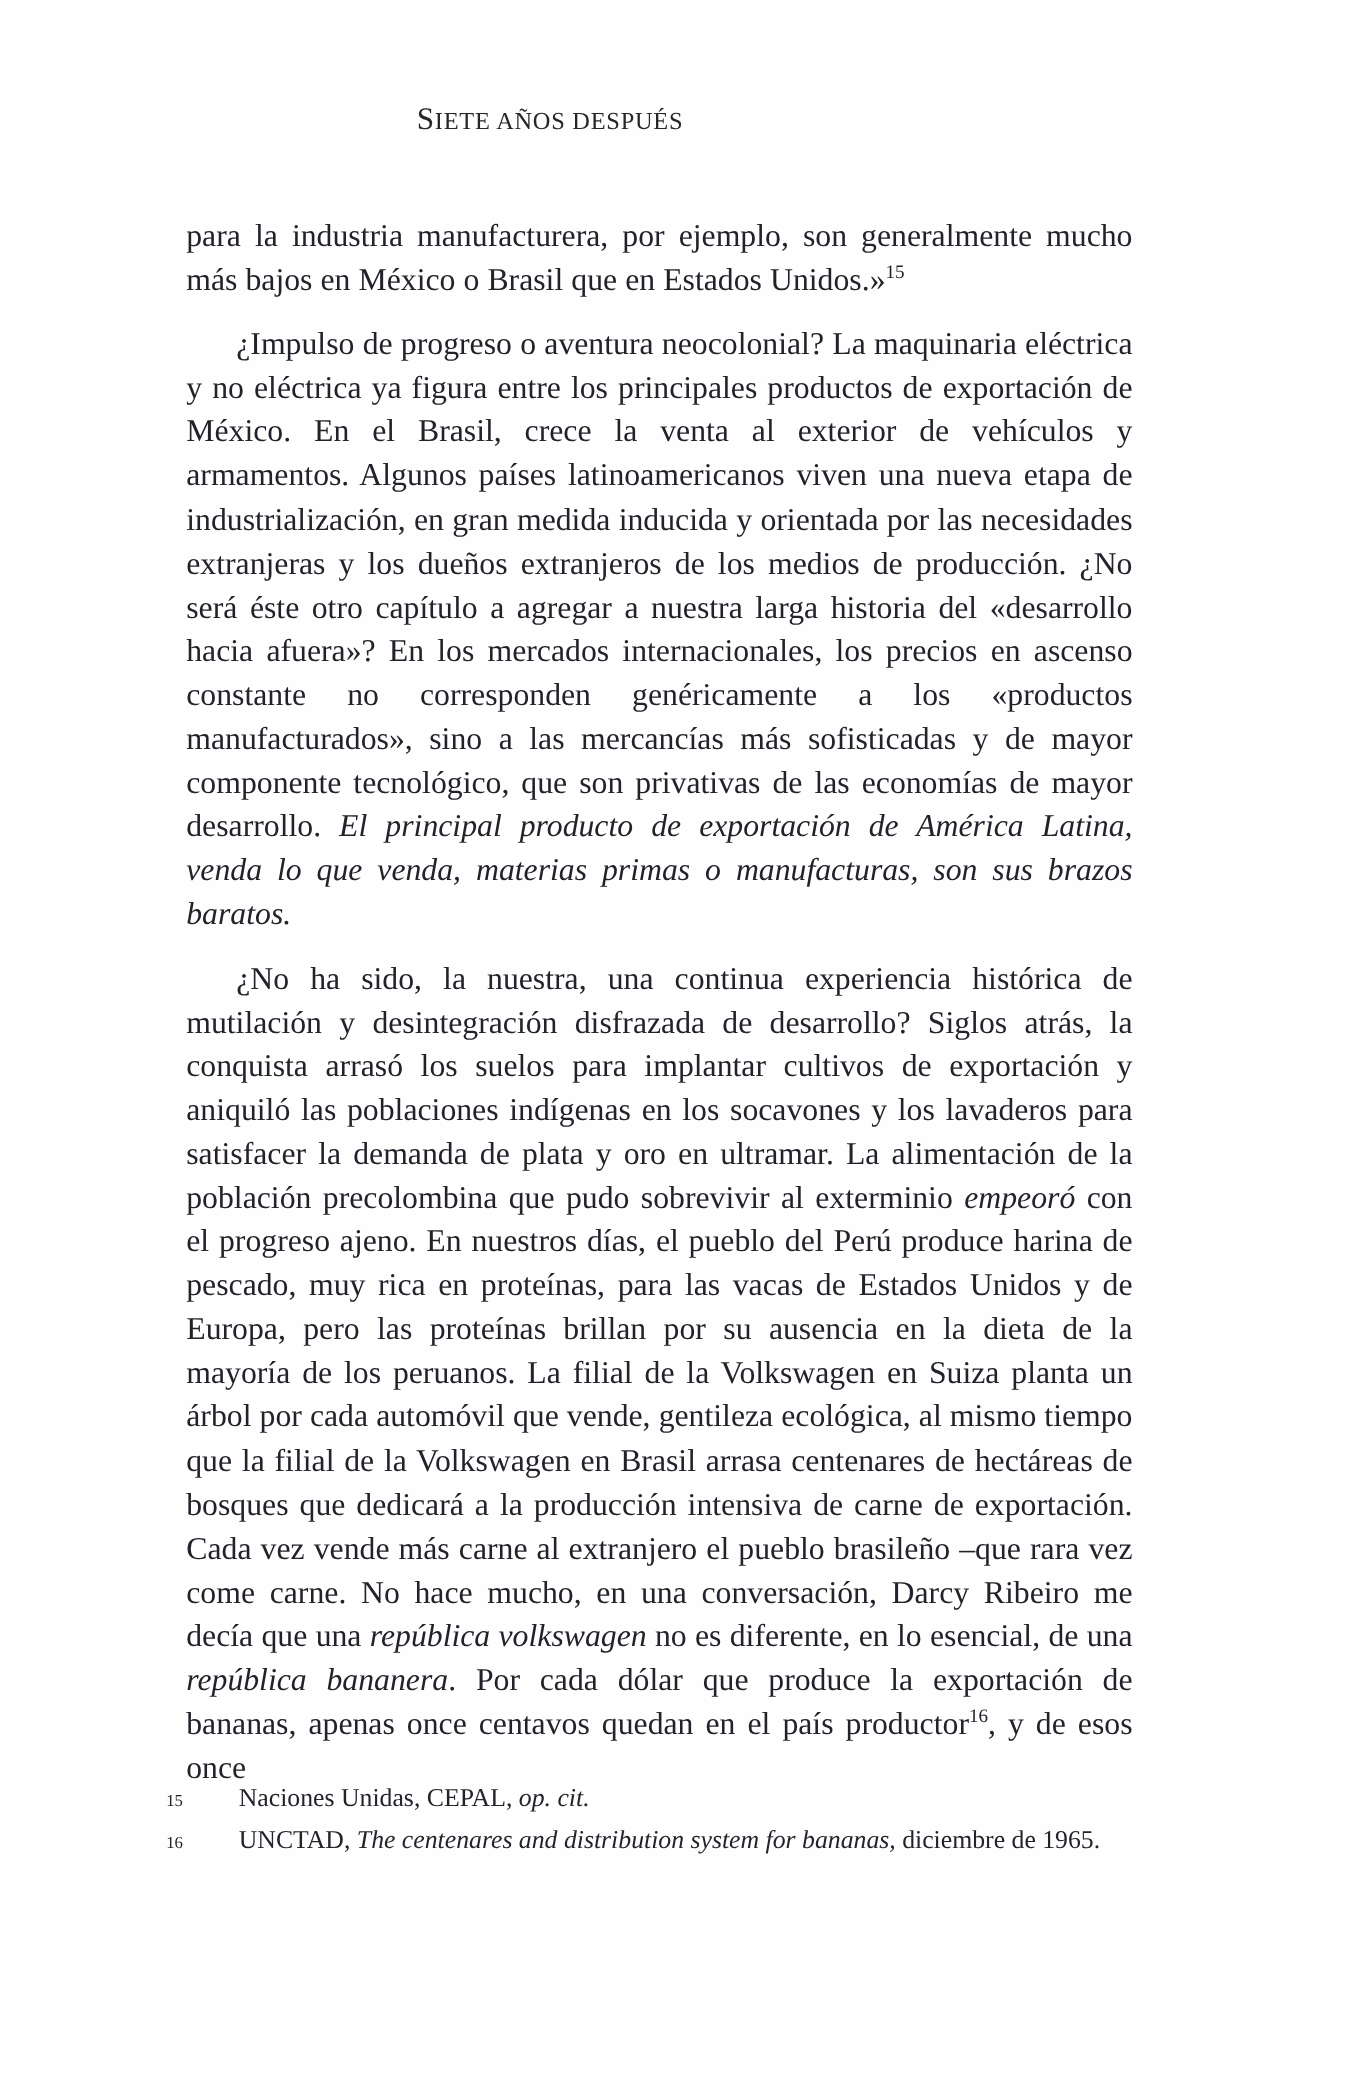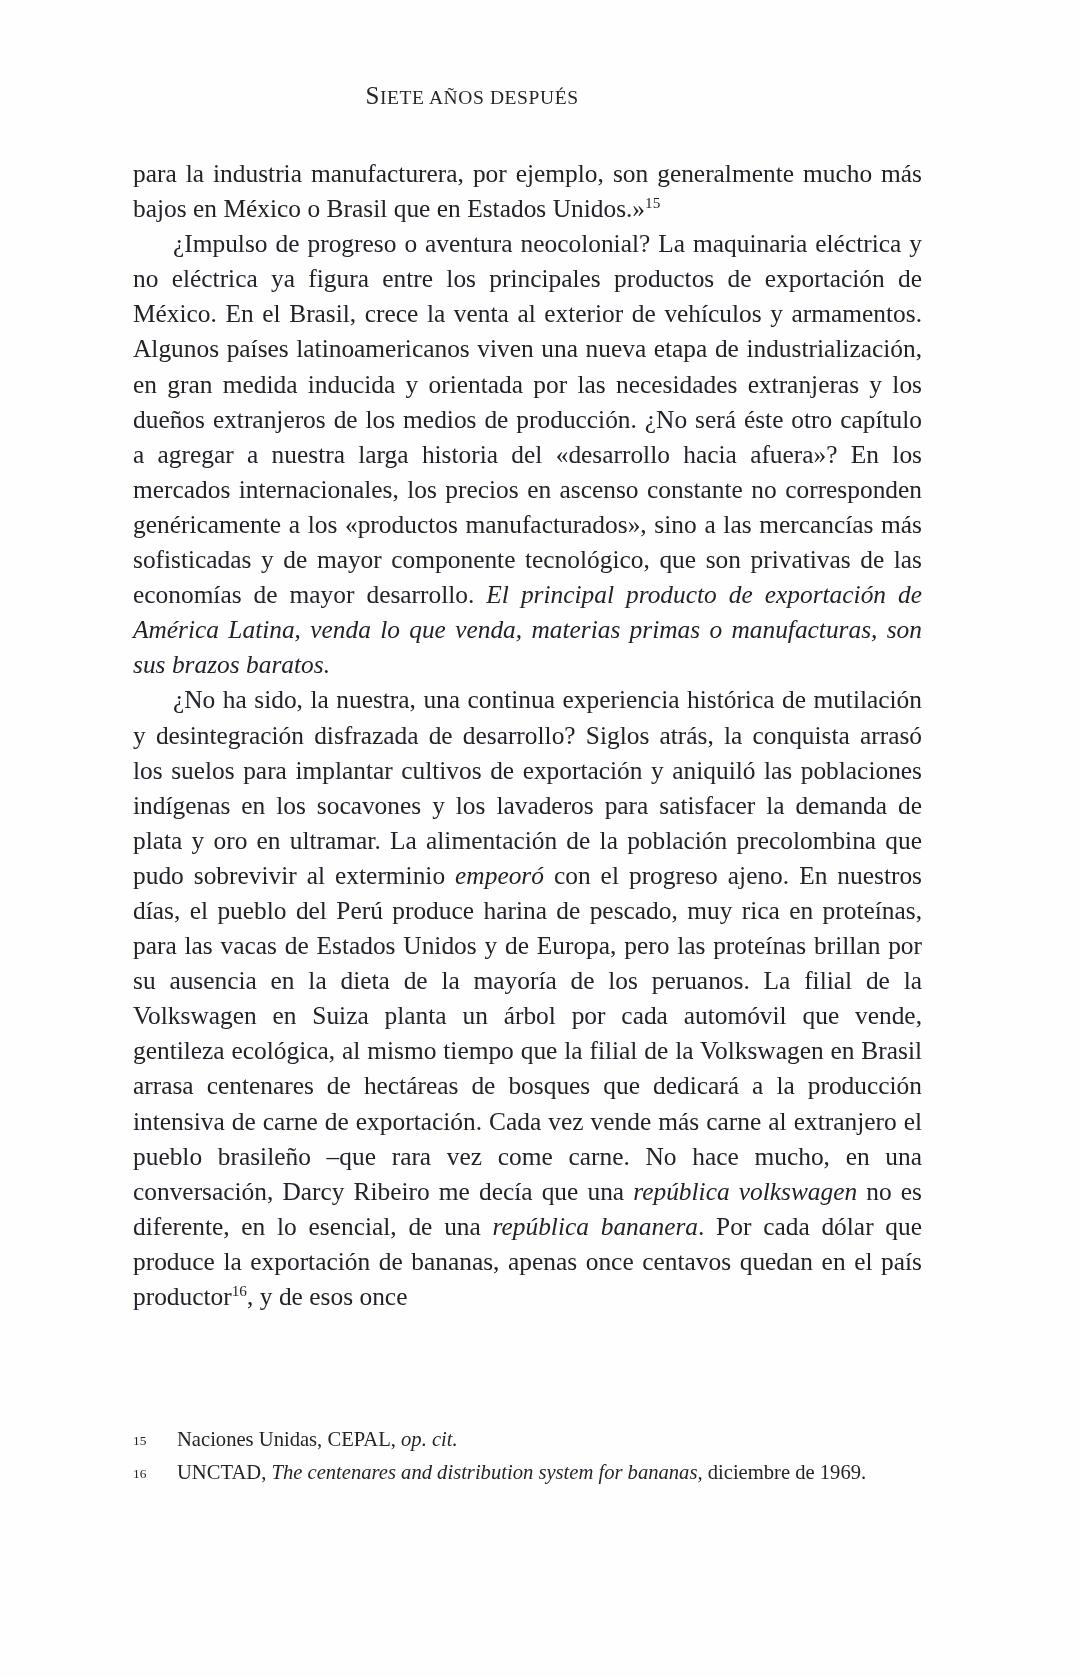--- a/index.html
+++ b/index.html
@@ -28,39 +28,38 @@
   
   .running-head {
     position: absolute;
     left: 0;
     top: 82px;
     width: 880px;
     text-align: center;
     font-size: 20.5px;
     letter-spacing: 0.6px;
     color: #26262a;
-    margin-left: 32px;
   }
   .running-head .sc-first {
     font-size: 25px;
   }
   .running-head .sc-rest {
     font-size: 19.5px;
   }
 
   
   .textblock {
     position: absolute;
     left: 133px;
     top: 156px;
     width: 789px;
   }
 
   p.body {
-    margin: 0;
+    margin: 16px;
     font-size: 25.4px;
     line-height: 35.1px;
     text-align: justify;
     text-justify: inter-word;
     hyphens: manual;
     color: #22222a;
     word-spacing: 0.1px;
   }
   p.body.indent {
     text-indent: 40px;
@@ -91,20 +90,21 @@
   .fnrow .fnum {
     width: 44px;
     flex: 0 0 44px;
     font-size: 13.4px;
     padding-top: 2px;
     line-height: 30.5px;
   }
   .fnrow .fntext {
     flex: 1 1 auto;
     text-align: justify;
+    margin-left: 14px;
   }
   .fnrow .fntext.last { text-align: left; }
 
   
   .folio {
     position: absolute;
     left: 0;
     top: 1562px;
     width: 1080px;
     text-align: center;
@@ -135,19 +135,19 @@
 
   <div class="footnotes">
 
     <div class="fnrow">
       <sup class="fnum">15</sup>
       <div class="fntext last"><span>Naciones Unidas, CEPAL, </span><i>op. cit.</i></div>
     </div>
 
     <div class="fnrow">
       <sup class="fnum">16</sup>
-      <div class="fntext"><span>UNCTAD, </span><i>The centenares and distribution system for bananas,</i><span> diciembre de 1969.</span></div>
+      <div class="fntext"><span>UNCTAD, </span><i>The centenares and distribution system for bananas,</i><span> diciembre de 1965.</span></div>
     </div>
 
   </div>
 
 
 </div>
 
 </body></html>

